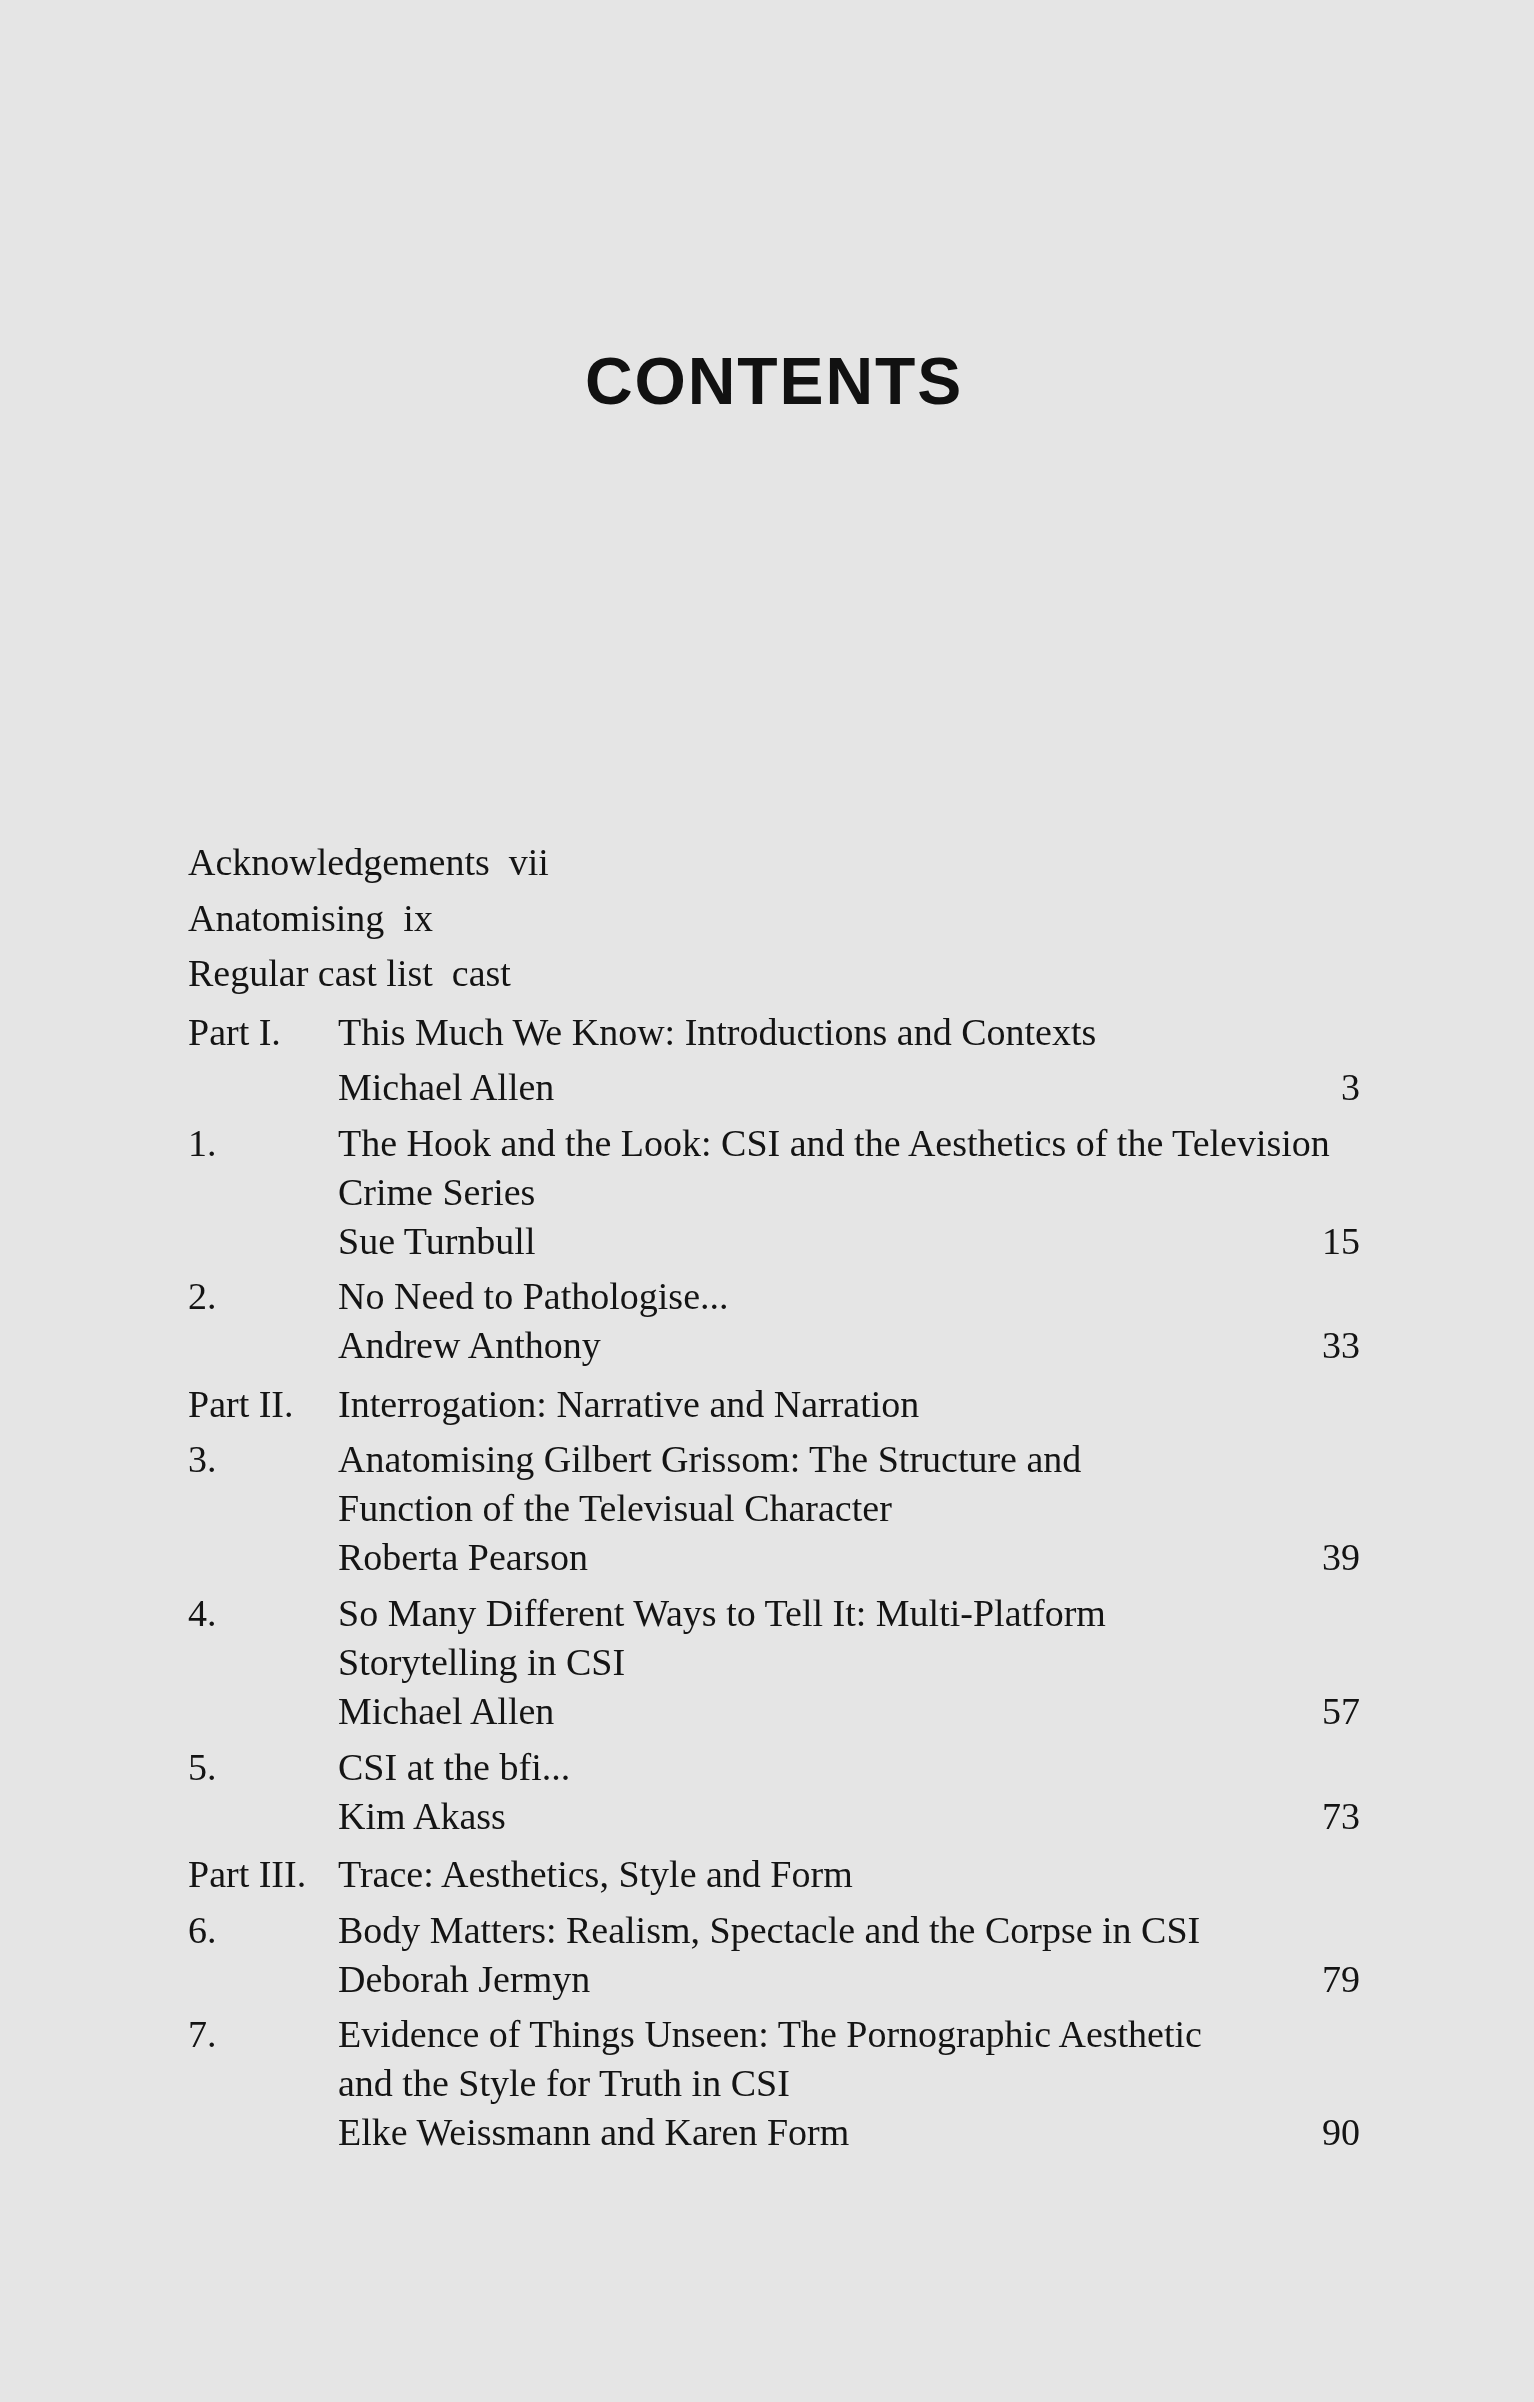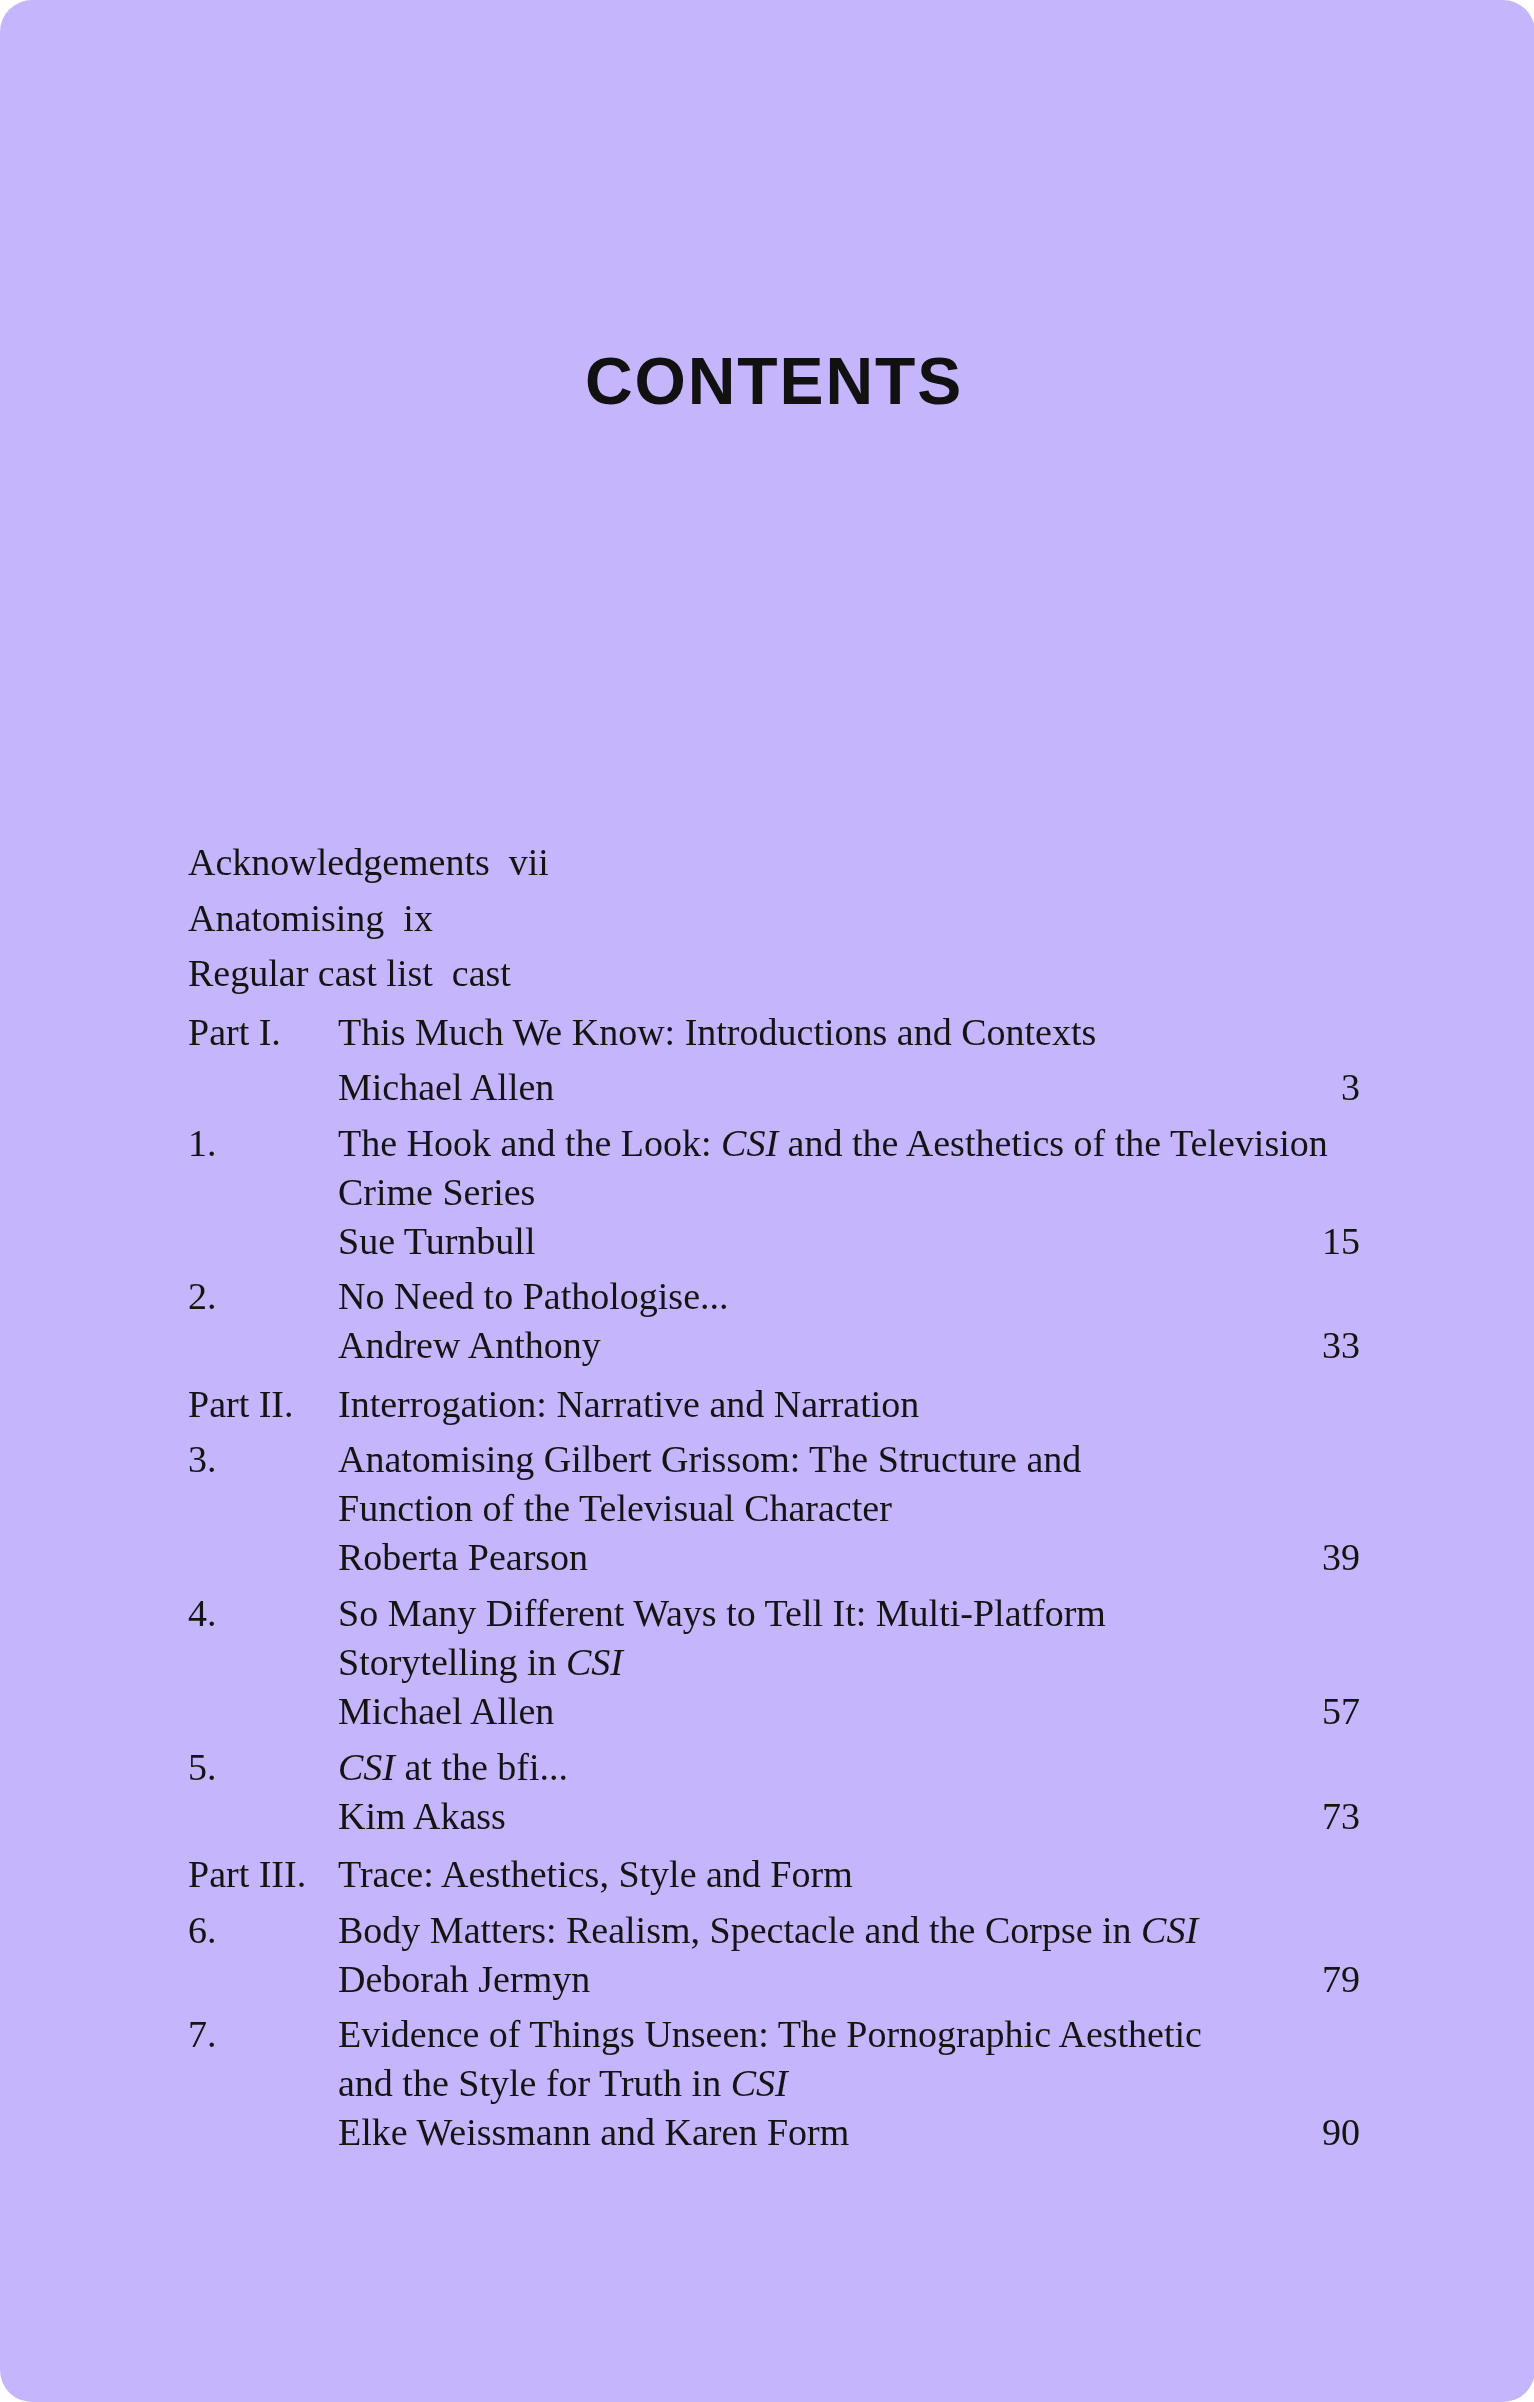--- a/index.html
+++ b/index.html
@@ -4,25 +4,24 @@
 <style>
   html, body {
     margin: 0;
     padding: 0;
     background: #ffffff;
   }
   .page {
     position: relative;
     width: 1535px;
     height: 2402px;
-    background: #c4b5fd;
+    background: #e5e5e5;
     color: #141414;
     font-family: "Liberation Serif", serif;
     overflow: hidden;
-    border-radius: 32px;
   }
   .content {
     position: absolute;
     left: 188px;
     right: 175px;
     top: 0;
   }
   .doc-title {
     font-family: "Liberation Sans", sans-serif;
     font-weight: bold;
@@ -66,21 +65,20 @@
     white-space: nowrap;
   }
   .authorline {
     display: flex;
     justify-content: space-between;
   }
   .intro .sub {
     padding-left: 150px;
   }
   .it {
-    font-style: italic;
   }
   .page-num {
     text-align: right;
     padding-left: 19px;
     flex: none;
   }
 </style>
 </head>
 <body>
 

